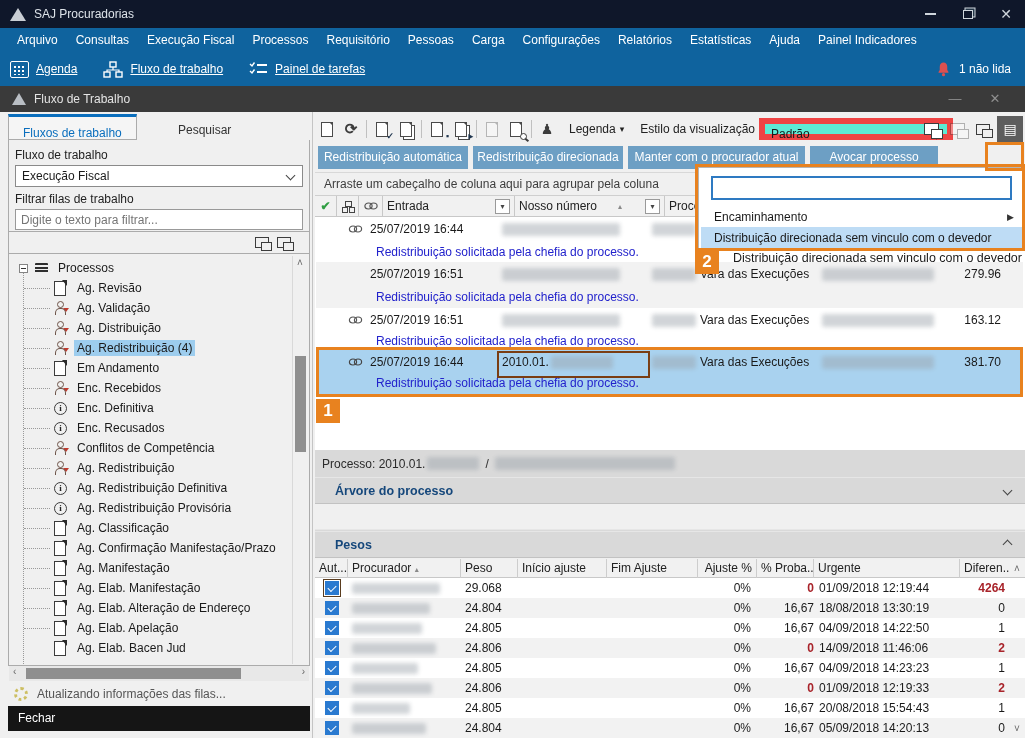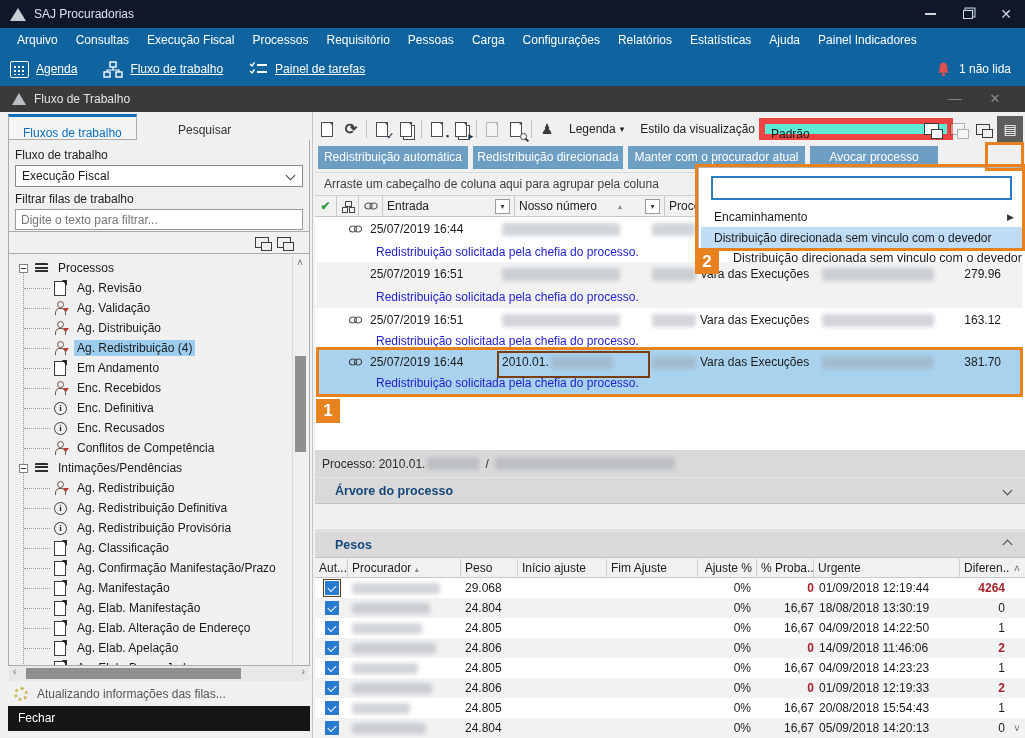--- a/index.html
+++ b/index.html
@@ -325,25 +325,20 @@
         </div>
       <div class="trow">
           <span class="stub"></span>
           <span class="ti ic-person">
             <i></i>
           </span>
           <span class="t-label">Conflitos de Competência</span>
         </div>
 
       <div class="trow">
-        <span class="texp"></span>
-        <span class="g-ic"></span>
-        <span class="t-label">Intimações/Pendências</span>
-      </div>
-      <div class="trow">
           <span class="stub"></span>
           <span class="ti ic-person">
             <i></i>
           </span>
           <span class="t-label">Ag. Redistribuição</span>
         </div>
       <div class="trow">
           <span class="stub"></span>
           <span class="ti ic-info"></span>
           <span class="t-label">Ag. Redistribuição Definitiva</span>

